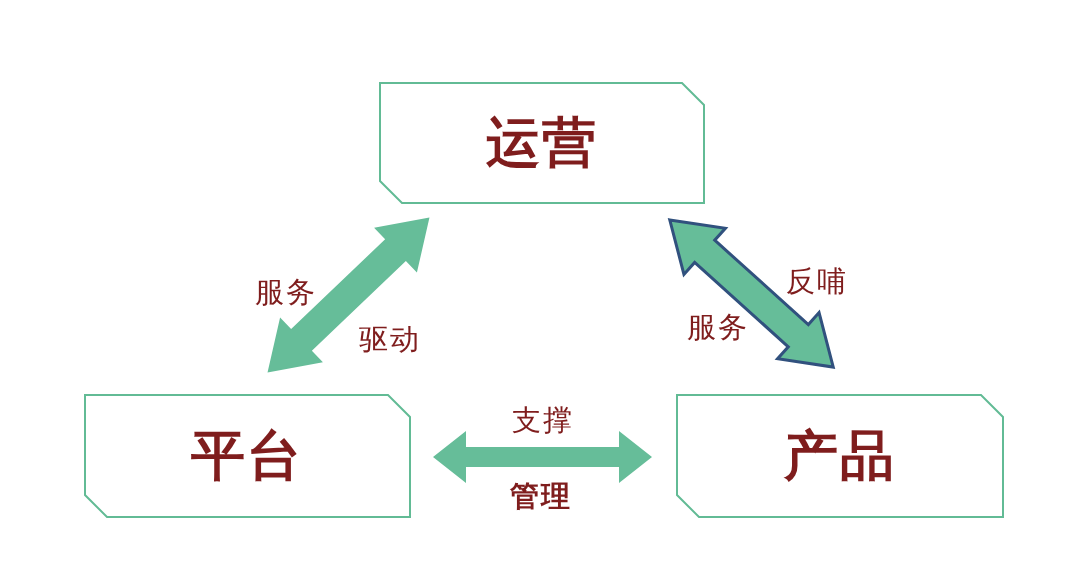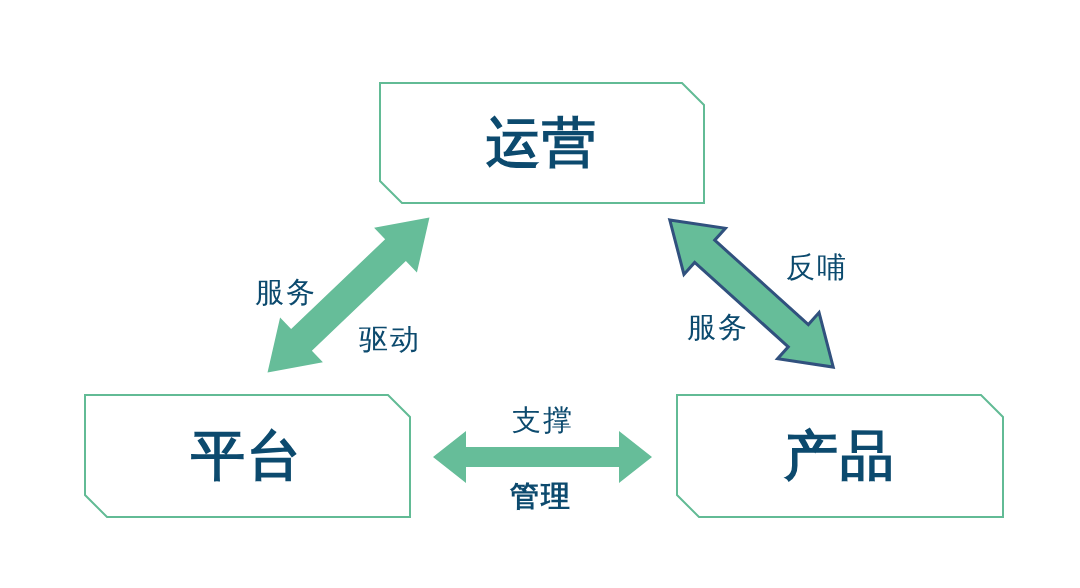--- a/index.html
+++ b/index.html
@@ -32,21 +32,21 @@
   }
   .arrow-outlined {
     fill: #66bd99;
     stroke: #31517e;
     stroke-width: 3;
     stroke-linejoin: miter;
   }
   .label {
     position: absolute;
     transform: translate(-50%, -50%);
-    color: #0c4a6e;
+    color: #7f1d1d;
     white-space: nowrap;
     line-height: 1;
     text-align: center;
   }
   .node-label {
     font-size: 54px;
     font-weight: bold;
     letter-spacing: 2px;
   }
   .edge-label {
@@ -73,19 +73,19 @@
     <path class="arrow-plain" transform="translate(542.5,457)" d="M -109.5 0 L -76.5 -26 L -76.5 -10 L 76.5 -10 L 76.5 -26 L 109.5 0 L 76.5 26 L 76.5 10 L -76.5 10 L -76.5 26 Z"></path>
   </svg>
 
   <div class="label node-label" style="left:542px; top:142px;">运营</div>
   <div class="label node-label" style="left:247px; top:455px;">平台</div>
   <div class="label node-label" style="left:840px; top:455px;">产品</div>
 
   <div class="label edge-label" style="left:286px; top:292px;">服务</div>
   <div class="label edge-label" style="left:390px; top:339px;">驱动</div>
 
-  <div class="label edge-label" style="left:817px; top:267px;">反哺</div>
+  <div class="label edge-label" style="left:817px; top:281px;">反哺</div>
   <div class="label edge-label" style="left:718px; top:327px;">服务</div>
 
   <div class="label edge-label" style="left:543px; top:420px;">支撑</div>
   <div class="label edge-label" style="left:541px; top:496px;font-weight:bold;">管理</div>
 
 </div>
 
 </body></html>

